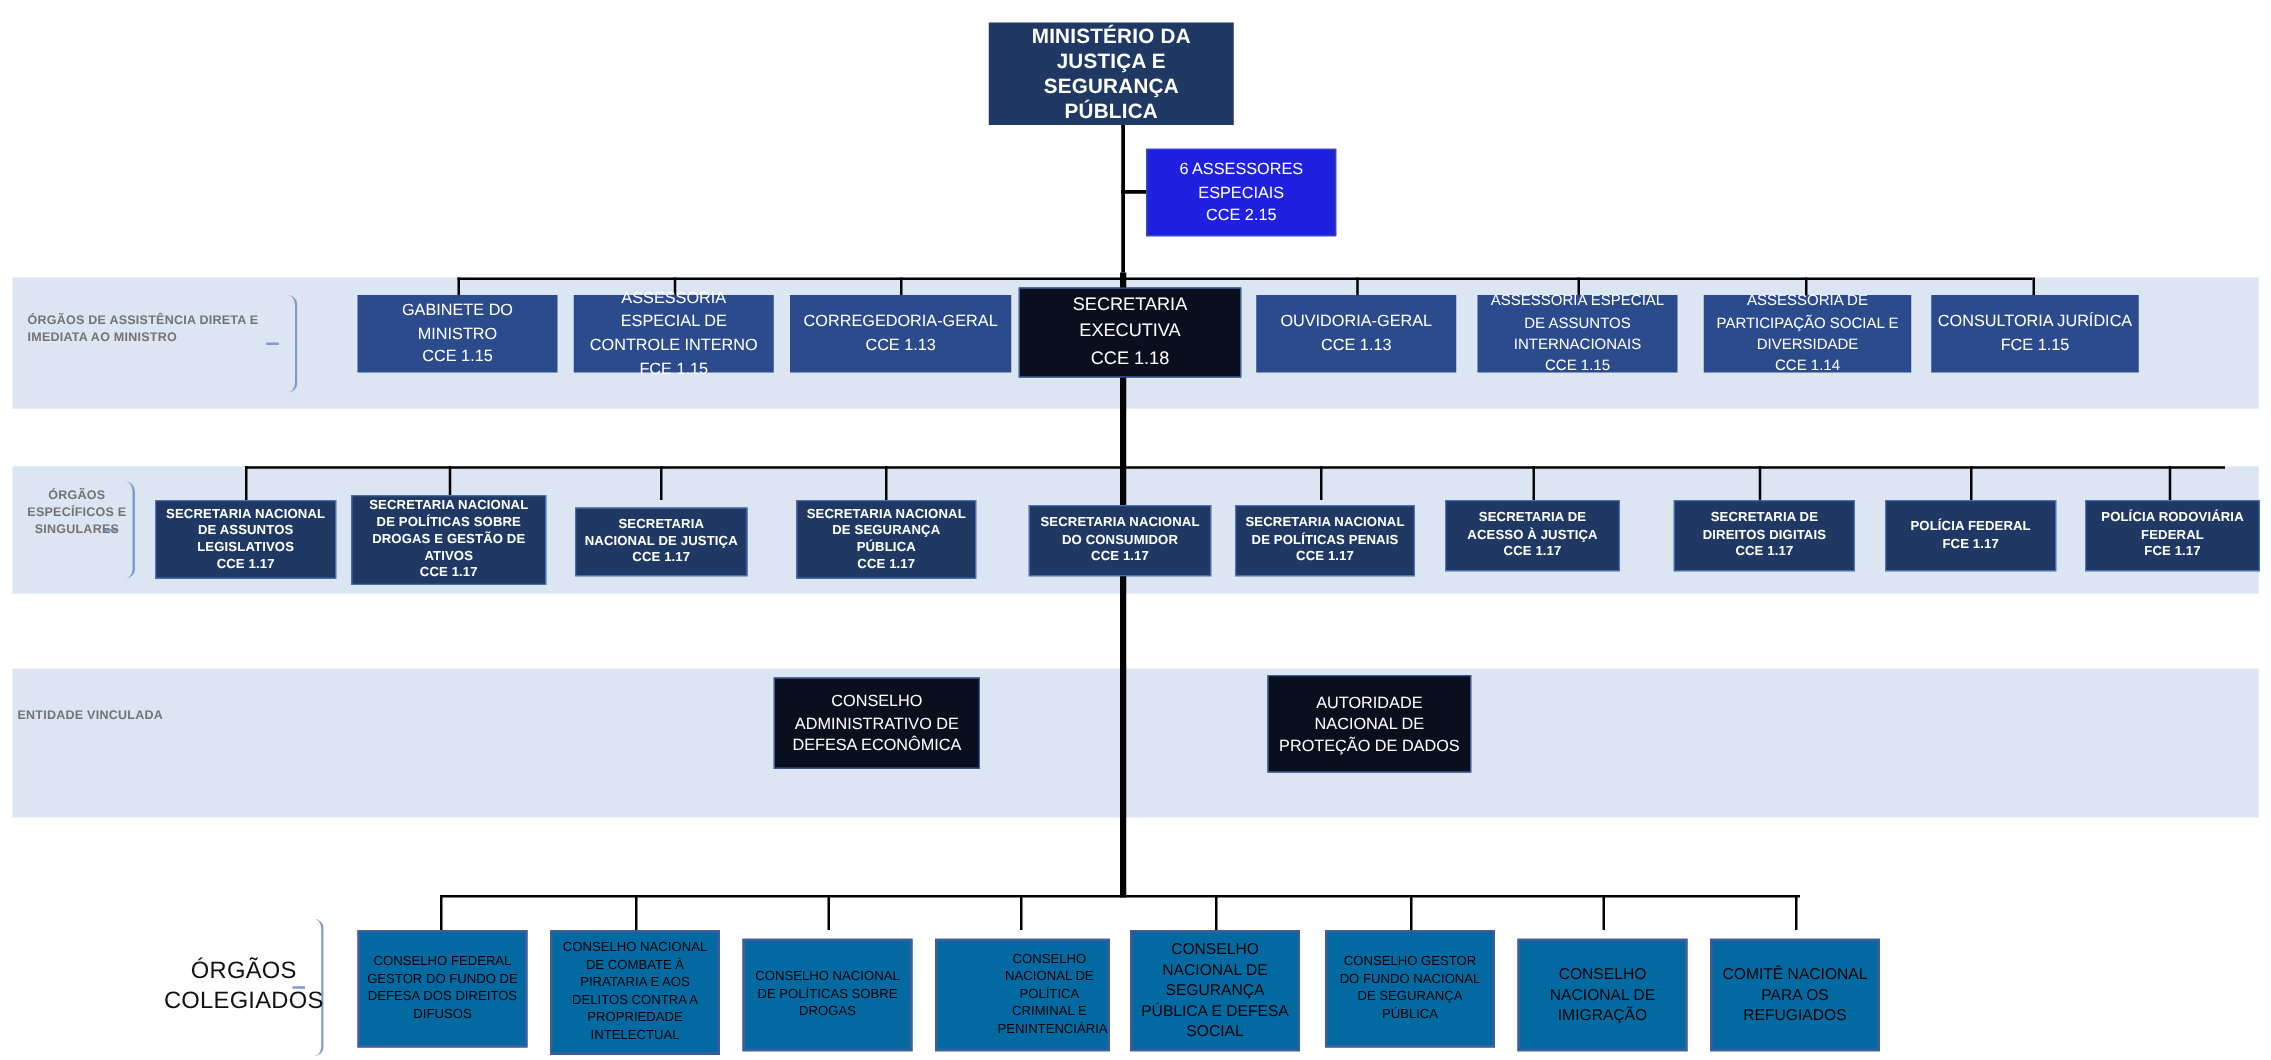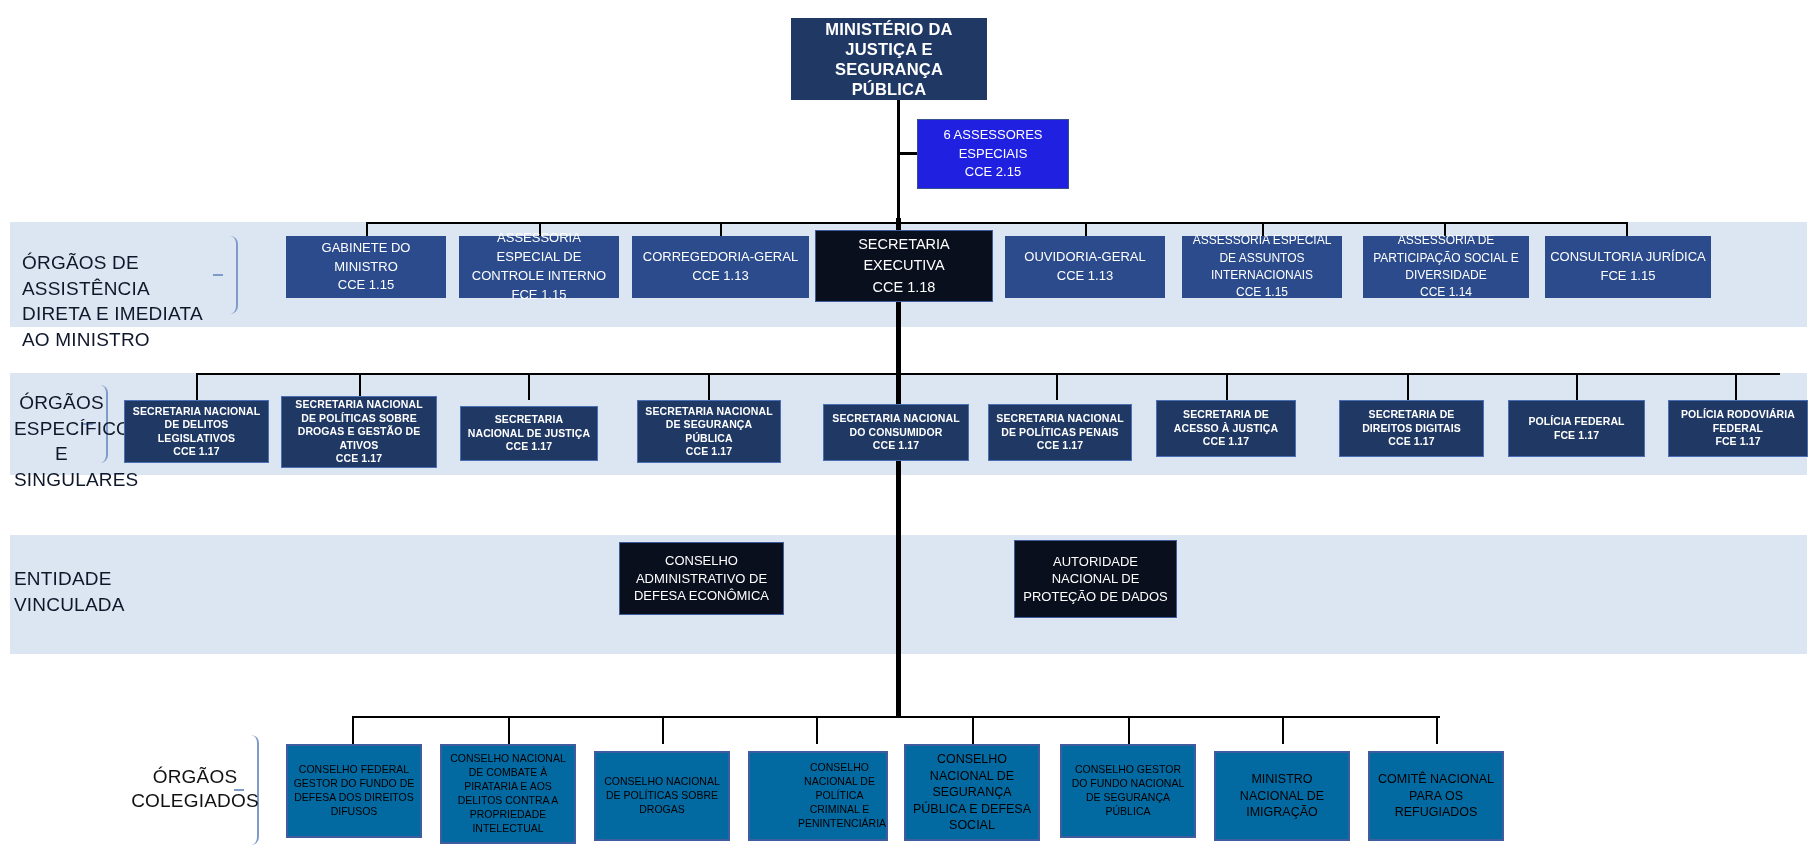--- a/index.html
+++ b/index.html
@@ -25,23 +25,23 @@
     left: 10px;
     width: 1797px;
   }
   #band-assist { top: 222px;  height: 105px; }
   #band-espec  { top: 373px;  height: 102px; }
   #band-ent    { top: 535px;  height: 119px; }
 
   
   .band-label {
     position: absolute;
-    color: #0f172a;
-    font-weight: normal;
-    font-size: 19px;
+    color: #737373;
+    font-weight: bold;
+    font-size: 10px;
     line-height: 1.35;
     letter-spacing: .2px;
   }
   #label-assist { left: 22px;  top: 250px; width: 185px; }
   #label-espec  { left: 14px;  top: 390px; width: 95px; text-align: center; }
   #label-ent    { left: 14px;  top: 566px; width: 180px; }
   #label-coleg  {
     left: 100px; top: 765px; width: 190px;
     text-align: center;
     font-weight: normal;
@@ -235,21 +235,21 @@
     <span>ASSESSORIA DE PARTICIPAÇÃO SOCIAL E DIVERSIDADE</span>
     <span>CCE 1.14</span>
   </div>
 
   <div class="box assist" style="left:1545px; top:236px; width:166px; height:62px; flex-direction:column;">
     <span>CONSULTORIA JURÍDICA</span>
     <span>FCE 1.15</span>
   </div>
 
   <div class="box espec" style="left:124px; top:400px; width:145px; height:63px; flex-direction:column;">
-    <span>SECRETARIA NACIONAL DE DELITOS LEGISLATIVOS</span>
+    <span>SECRETARIA NACIONAL DE ASSUNTOS LEGISLATIVOS</span>
     <span>CCE 1.17</span>
   </div>
 
   <div class="box espec" style="left:281px; top:396px; width:156px; height:72px; flex-direction:column;">
     <span>SECRETARIA NACIONAL DE POLÍTICAS SOBRE DROGAS E GESTÃO DE ATIVOS</span>
     <span>CCE 1.17</span>
   </div>
 
   <div class="box espec" style="left:460px; top:406px; width:138px; height:55px; flex-direction:column;">
     <span>SECRETARIA NACIONAL DE JUSTIÇA</span>
@@ -317,20 +317,20 @@
 
   <div class="box coleg" style="left:904px; top:744px; width:136px; height:97px; font-size:12.5px;">
     <span>CONSELHO NACIONAL DE SEGURANÇA PÚBLICA E DEFESA SOCIAL</span>
   </div>
 
   <div class="box coleg" style="left:1060px; top:744px; width:136px; height:94px;">
     <span>CONSELHO GESTOR DO FUNDO NACIONAL DE SEGURANÇA PÚBLICA</span>
   </div>
 
   <div class="box coleg" style="left:1214px; top:751px; width:136px; height:90px; font-size:12.5px;">
-    <span>MINISTRO NACIONAL DE IMIGRAÇÃO</span>
+    <span>CONSELHO NACIONAL DE IMIGRAÇÃO</span>
   </div>
 
   <div class="box coleg" style="left:1368px; top:751px; width:136px; height:90px; font-size:12.5px;">
     <span>COMITÊ NACIONAL PARA OS REFUGIADOS</span>
   </div>
 
 </div>
 
 </body></html>

